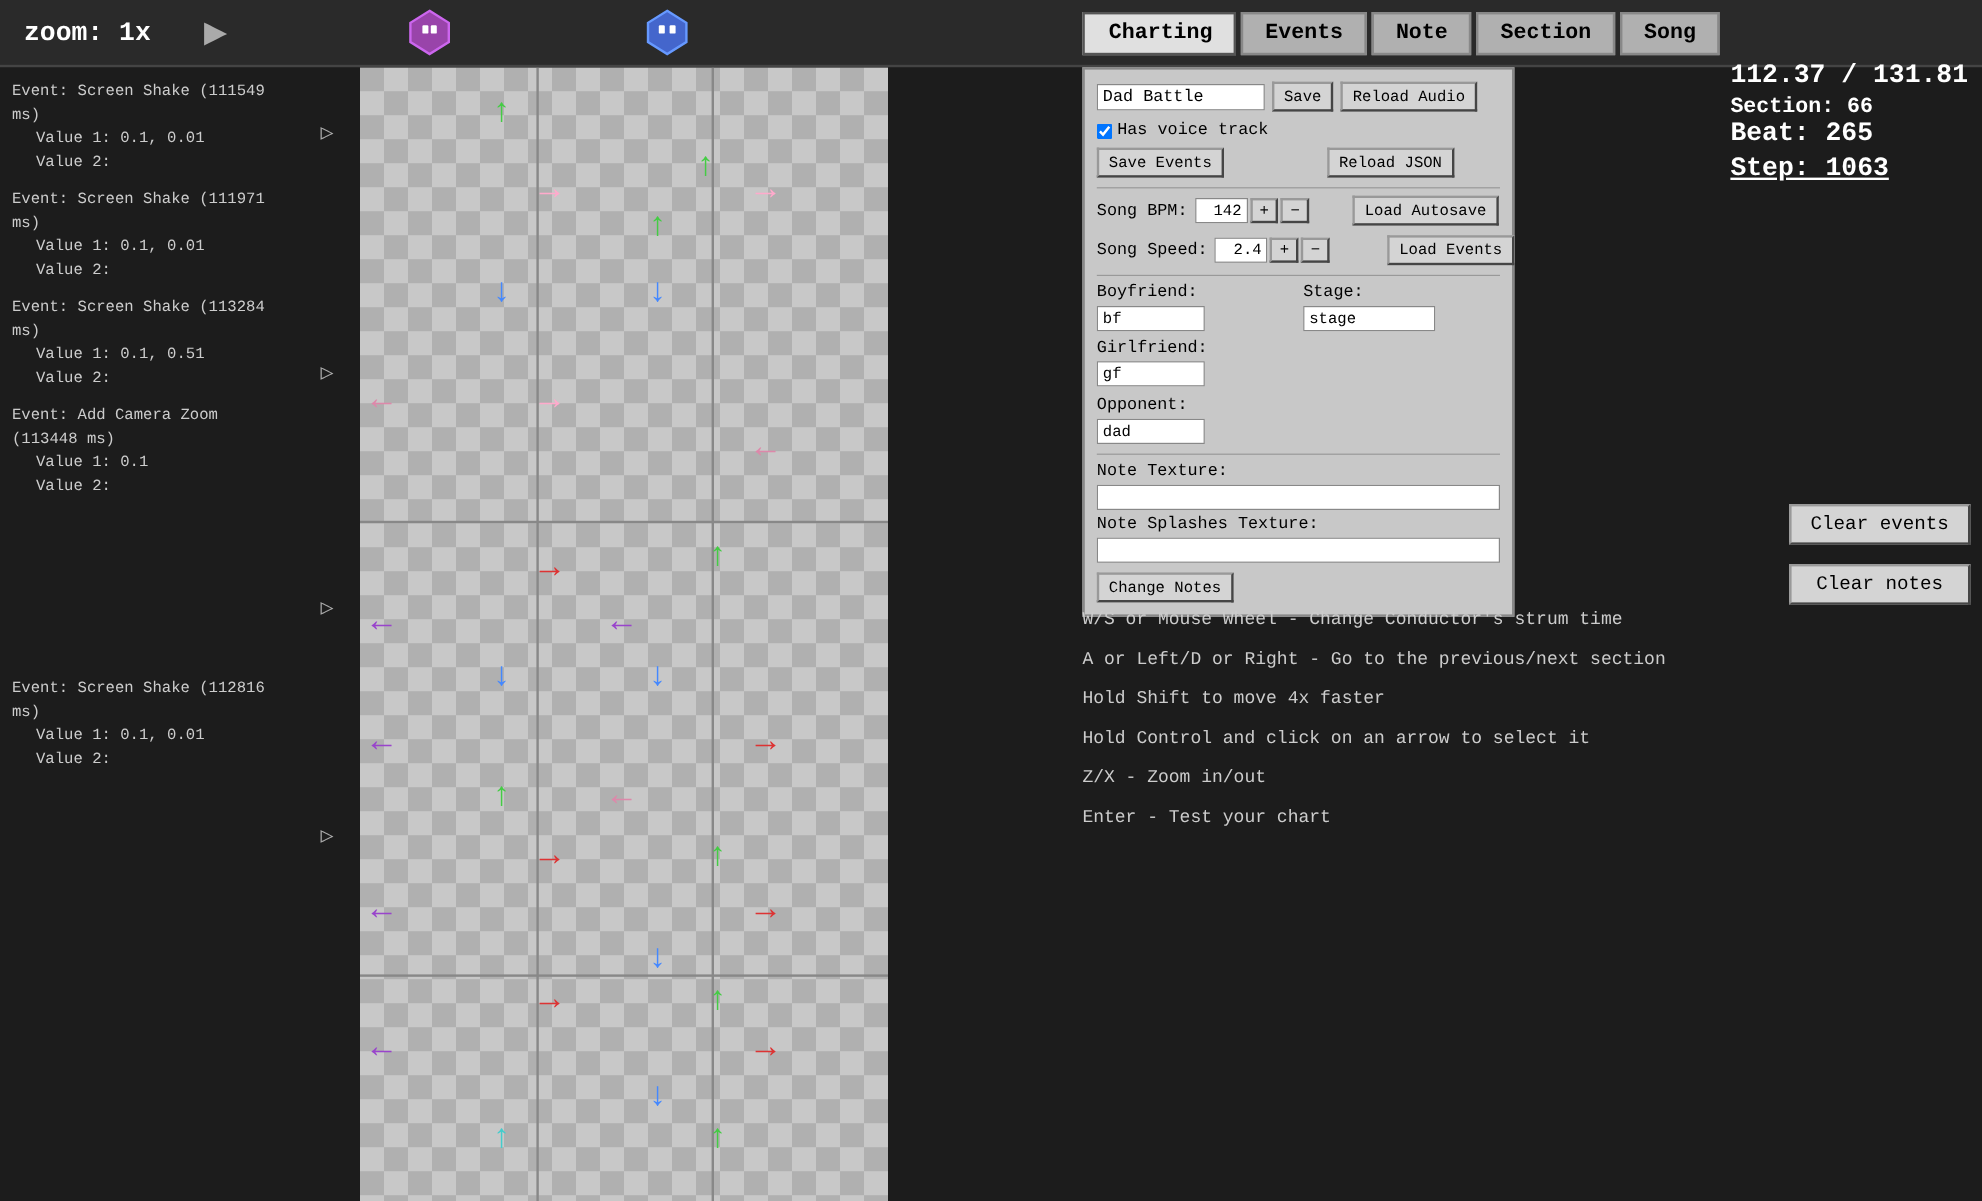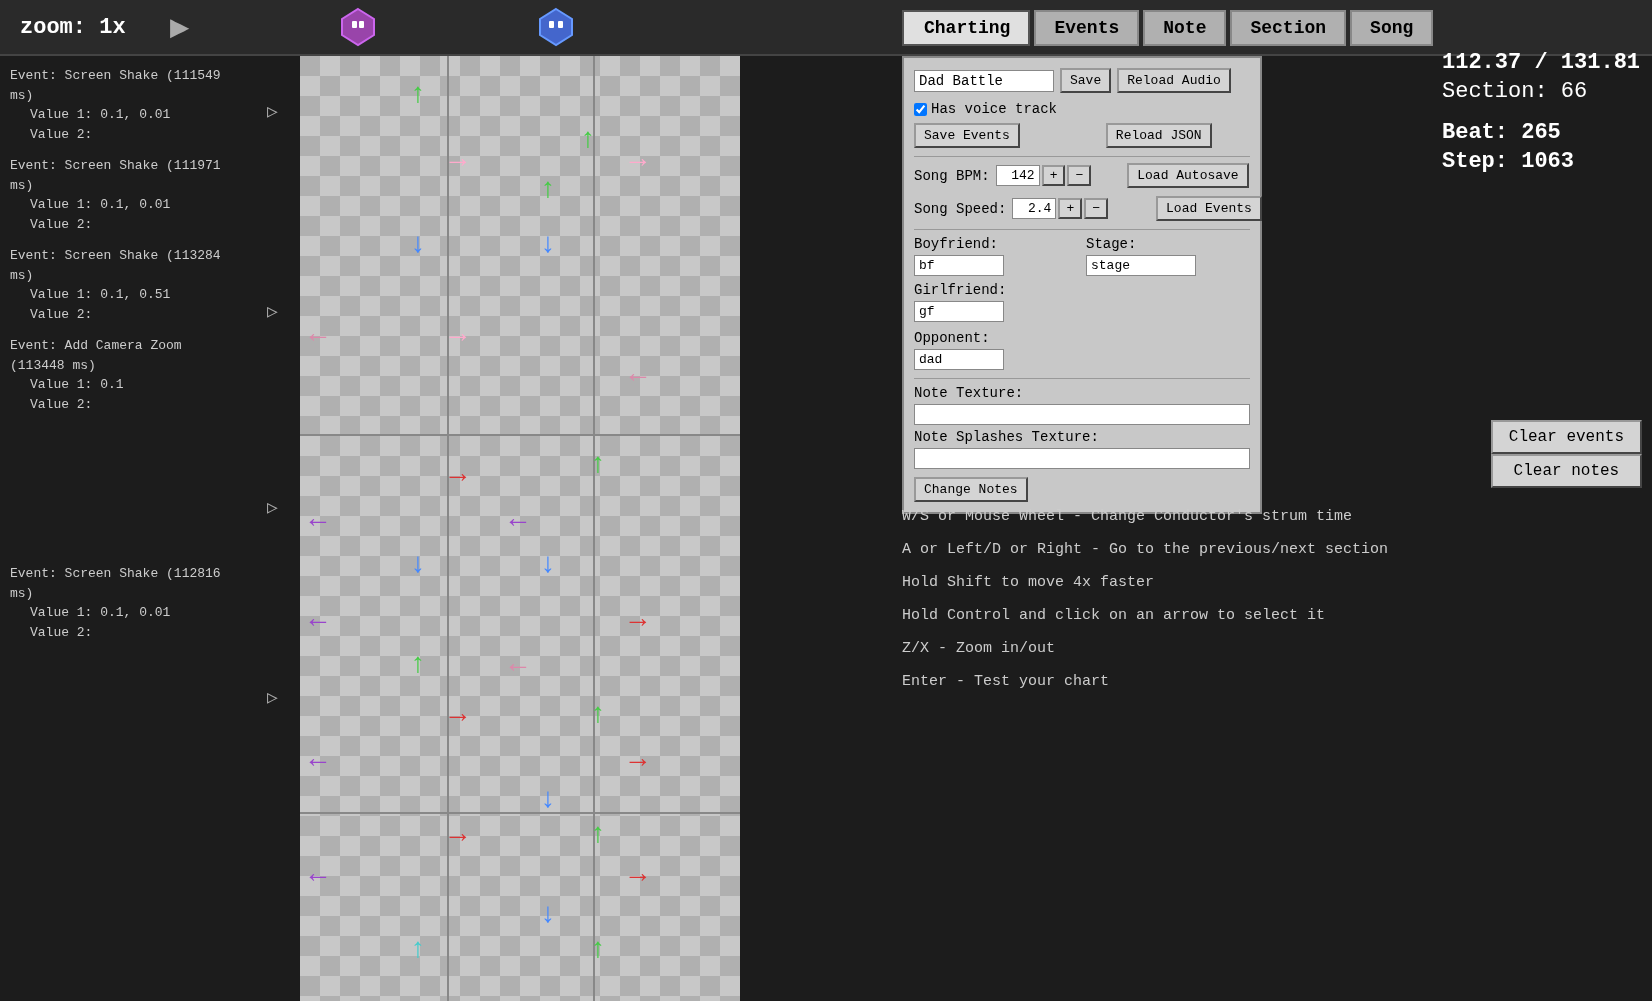--- a/index.html
+++ b/index.html
@@ -281,34 +281,35 @@
     }
 
     .stat-line {
       font-size: 22px;
       font-weight: bold;
       margin-bottom: 4px;
       white-space: nowrap;
     }
 
     .stat-section {
-      font-size: 22px;
-      font-weight: normal;
-      margin-bottom: 16px;
+      font-size: 18px;
+      font-weight: bold;
+      margin-bottom: 0;
     }
 
     .stat-beat {
       font-size: 22px;
       font-weight: bold;
       margin-bottom: 4px;
     }
 
     .stat-step {
       font-size: 22px;
       font-weight: bold;
+      text-decoration: underline;
     }
 
     
     .help-text {
       position: absolute;
       top: 500px;
       left: 10px;
       width: 740px;
       z-index: 11;
       color: #cccccc;
@@ -317,21 +318,21 @@
       line-height: 2.2;
     }
 
     
     .clear-btns {
       position: absolute;
       top: 420px;
       right: 10px;
       display: flex;
       flex-direction: column;
-      gap: 0;
+      gap: 16px;
       z-index: 12;
     }
 
     .clear-btn {
       font-family: 'Courier New', monospace;
       font-size: 16px;
       background: #d4d4d4;
       border: 2px outset #999;
       padding: 6px 16px;
       cursor: pointer;

